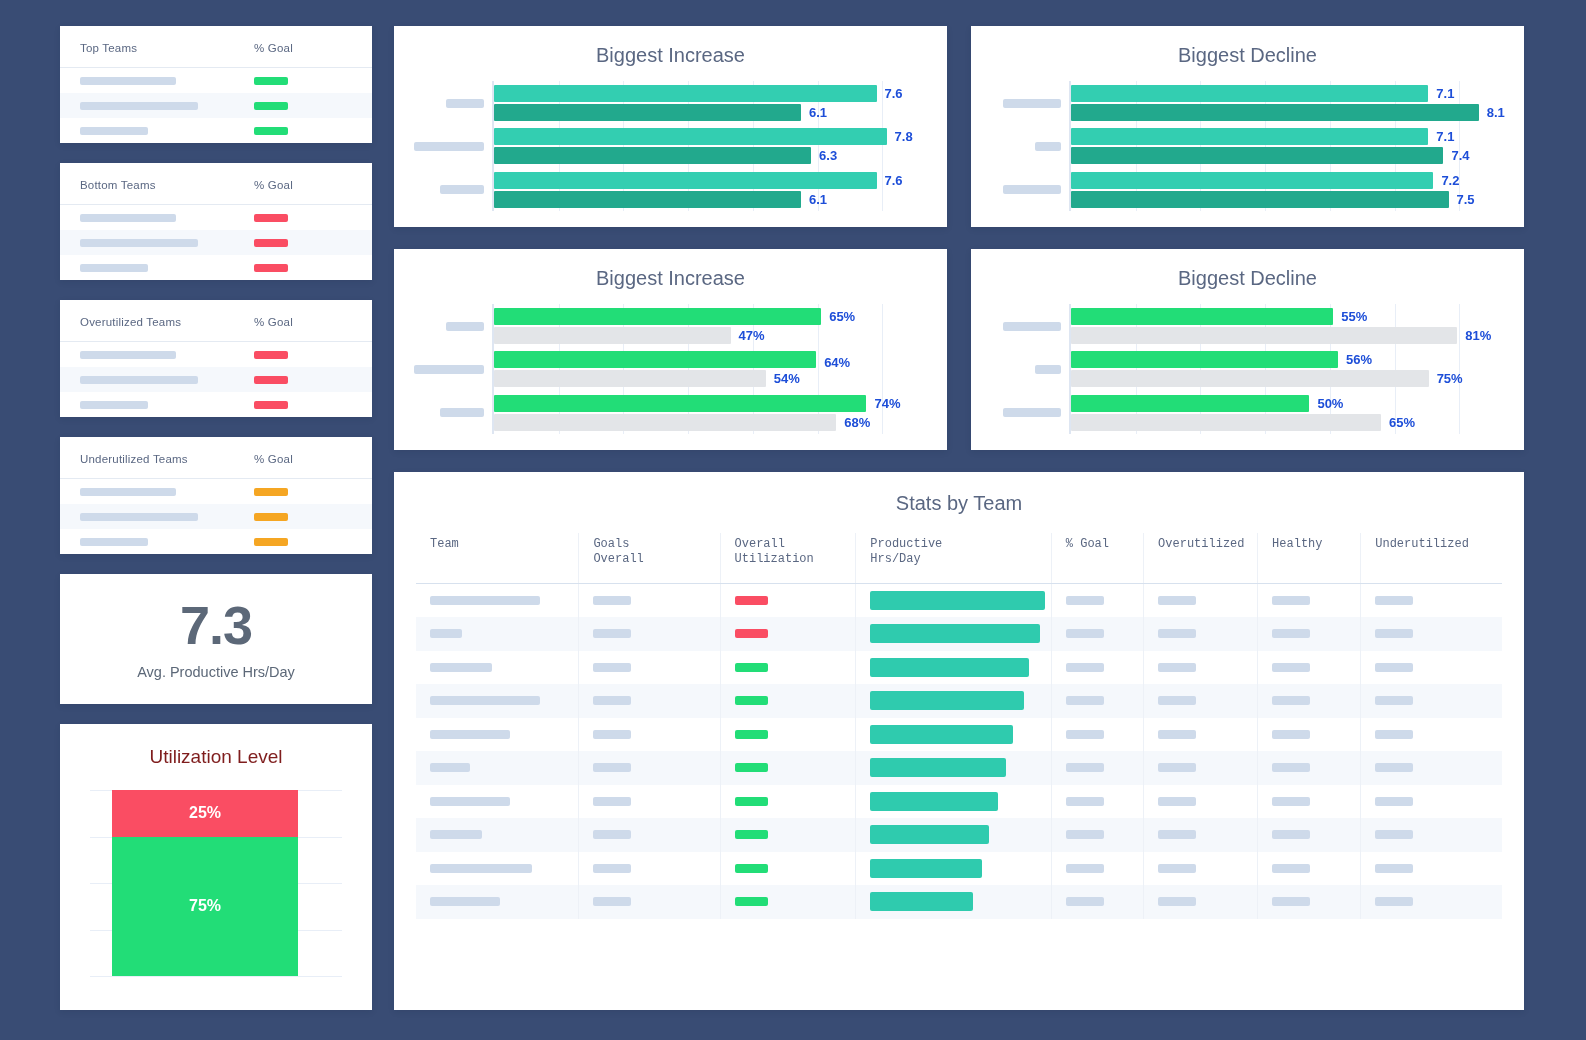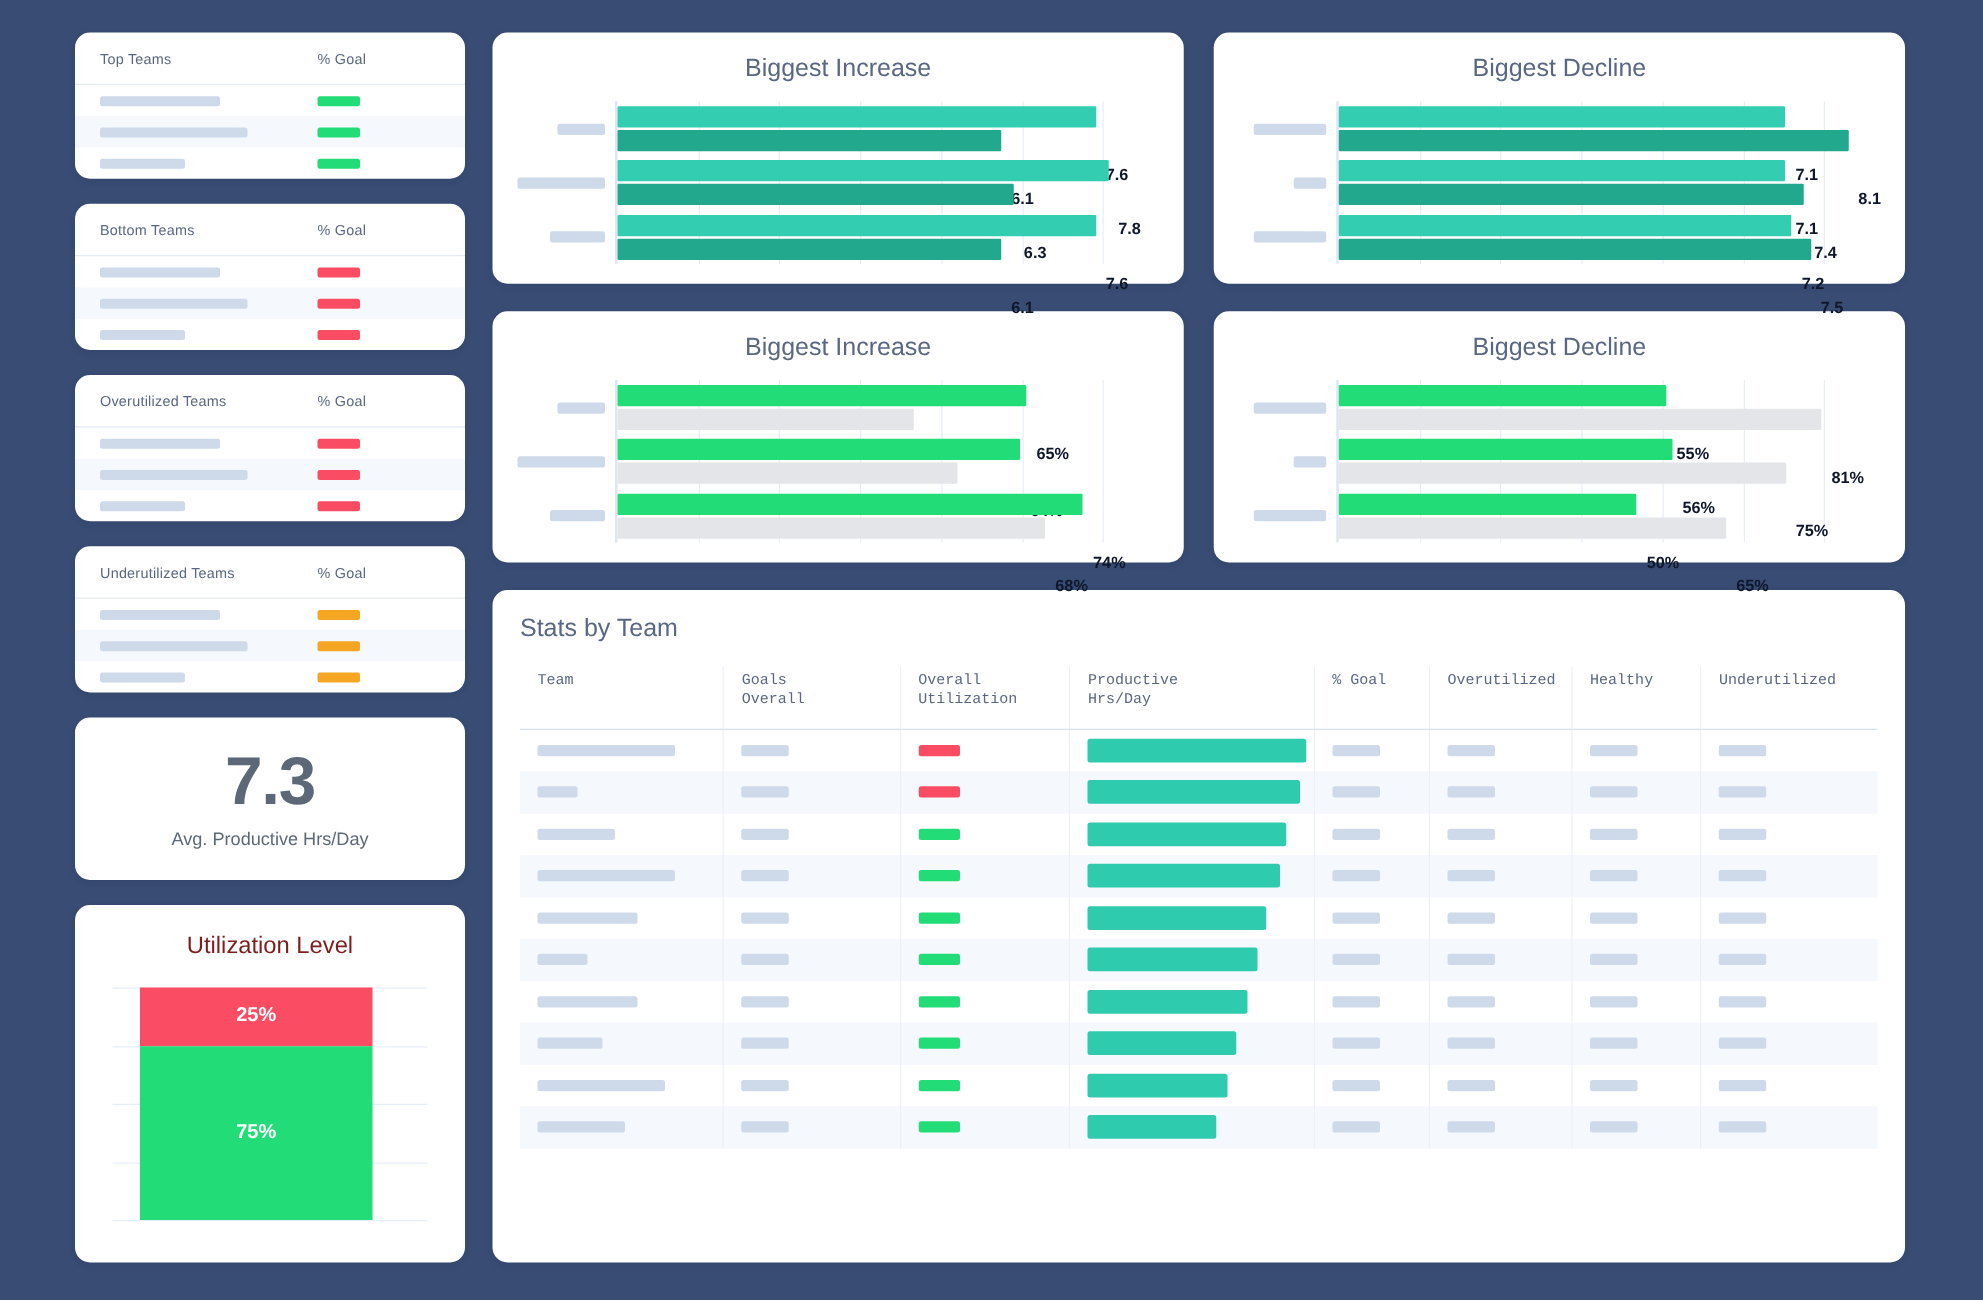--- a/index.html
+++ b/index.html
@@ -10,21 +10,21 @@
     overflow: hidden;
   }
   .dash {
     position: relative;
     width: 1586px; height: 1040px;
     padding: 26px 62px 30px 60px;
     display: flex; gap: 22px;
   }
   .card {
     background: #ffffff;
-    border-radius: 12px;
+    border-radius: 0;
     box-shadow: 0 2px 6px rgba(20,30,60,.12);
   }
 
   
   .left-col { width: 312px; flex: 0 0 312px; display: flex; flex-direction: column; gap: 20px; }
 
   .mini-card { overflow: hidden; }
   .mini-head { display: flex; height: 42px; align-items: center; border-bottom: 1px solid #E4EAF2; }
   .mini-head .h1c { flex: 0 0 176px; padding-left: 20px; }
   .mini-head .h2c { flex: 1; padding-left: 18px; }
@@ -53,25 +53,25 @@
   .panel { flex: 1; padding: 18px 0 16px 0; }
   .panel-title { text-align: center; font-size: 20px; color: #5A6782; margin-bottom: 6px; }
 
   .bchart { position: relative; margin: 14px 0 0 0; height: 130px; display: flex; }
   .bchart .cats { flex: 0 0 98px; position: relative; }
   .bchart .plot { flex: 1; position: relative; border-left: 2px solid #DEE6F2; }
   .gridline { position: absolute; top: 0; bottom: 0; width: 1px; background: #E8EEF7; }
   .grp { position: absolute; left: 0; right: 0; }
   .cat-ph { position: absolute; height: 9px; border-radius: 2px; background: #CEDAEA; right: 8px; }
   .bar { position: absolute; height: 17px; border-radius: 1px; }
-  .blabel { position: absolute; font-size: 13px; font-weight: bold; color: #0f172a; white-space: nowrap; margin-top: 46px; }
+  .blabel { position: absolute; font-size: 13px; font-weight: bold; color: #1d4ed8; white-space: nowrap; }
 
   
   .table-card { flex: 1; padding: 20px 22px 18px 22px; display: flex; flex-direction: column; }
-  .table-title { text-align: left; font-size: 20px; color: #5A6782; margin-bottom: 18px; }
+  .table-title { text-align: center; font-size: 20px; color: #5A6782; margin-bottom: 18px; }
   table { width: 100%; border-collapse: collapse; table-layout: fixed; font-family: Liberation Mono, monospace; }
   thead th {
     text-align: left; font-weight: normal; font-size: 12px; color: #5A6782;
     padding: 4px 0 16px 14px; vertical-align: top; line-height: 1.25;
     border-right: 1px solid #EDF1F7; border-bottom: 1.5px solid #D7E1EE;
   }
   thead th:last-child { border-right: none; }
   tbody td { padding: 0 0 0 14px; height: 33.5px; border-right: 1px solid #EDF1F7; }
   tbody td:last-child { border-right: none; }
   tbody tr:nth-child(even) { background: #F5F8FC; }

